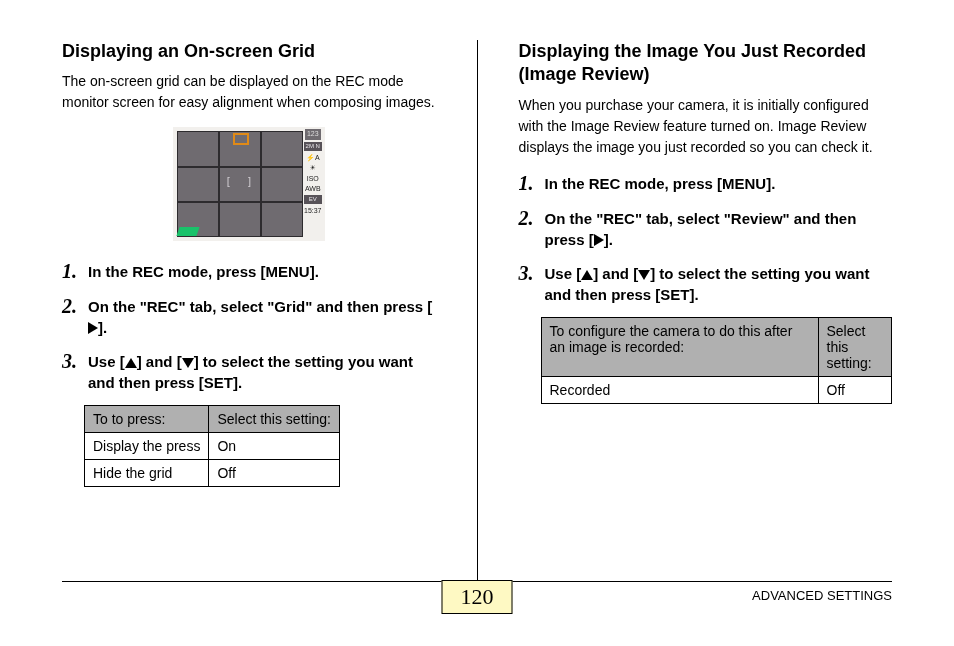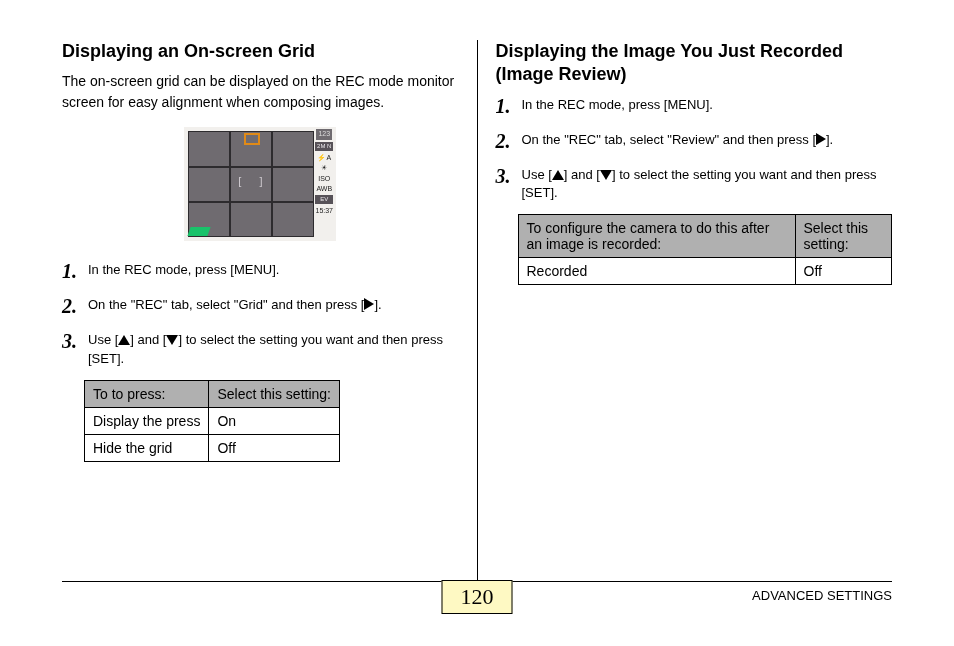--- a/index.html
+++ b/index.html
@@ -11,20 +11,21 @@
     width:954px;
     height:646px;
     position:relative;
     box-sizing:border-box;
   }
   .page{
     display:flex;
     padding:40px 62px 0 62px;
     height:555px;
     box-sizing:border-box;
+    gap:23px;
   }
   .col{
     flex:1;
     padding:0 18px 0 0;
   }
   .col.right{
     padding:0 0 0 18px;
   }
   .divider{
     width:0;
@@ -55,22 +56,22 @@
     display:flex;
     margin:0 0 12px 0;
   }
   .num{
     font:italic bold 20px Georgia,"Times New Roman",serif;
     min-width:22px;
     margin-right:4px;
     line-height:1.15;
   }
   .step-text{
-    font-weight:normal;
-    font-size:13px;
+    font-weight:bold;
+    font-size:15px;
     line-height:1.4;
     padding-top:1px;
   }
   .tri{
     display:inline-block;
     vertical-align:-1px;
   }
   .tri.right{
     width:0;height:0;
     border-top:6px solid transparent;
@@ -263,20 +264,21 @@
         <td>Off</td>
       </tr>
     </tbody>
       </table>
   </div>
 
   <div class="divider"></div>
 
   <div class="col right">
     <h2>Displaying the Image You Just Recorded (Image Review)</h2>
+    <p class="body">When you purchase your camera, it is initially configured with the Image Review feature turned on. Image Review displays the image you just recorded so you can check it.</p>
 
     <ol class="steps">
       <li>
         <span class="num">1.</span>
         <span class="step-text">In the REC mode, press [MENU].</span>
       </li>
       <li>
         <span class="num">2.</span>
         <span class="step-text">
           <span>On the "REC" tab, select "Review" and then press [</span><span class="tri right"></span><span>].</span>

